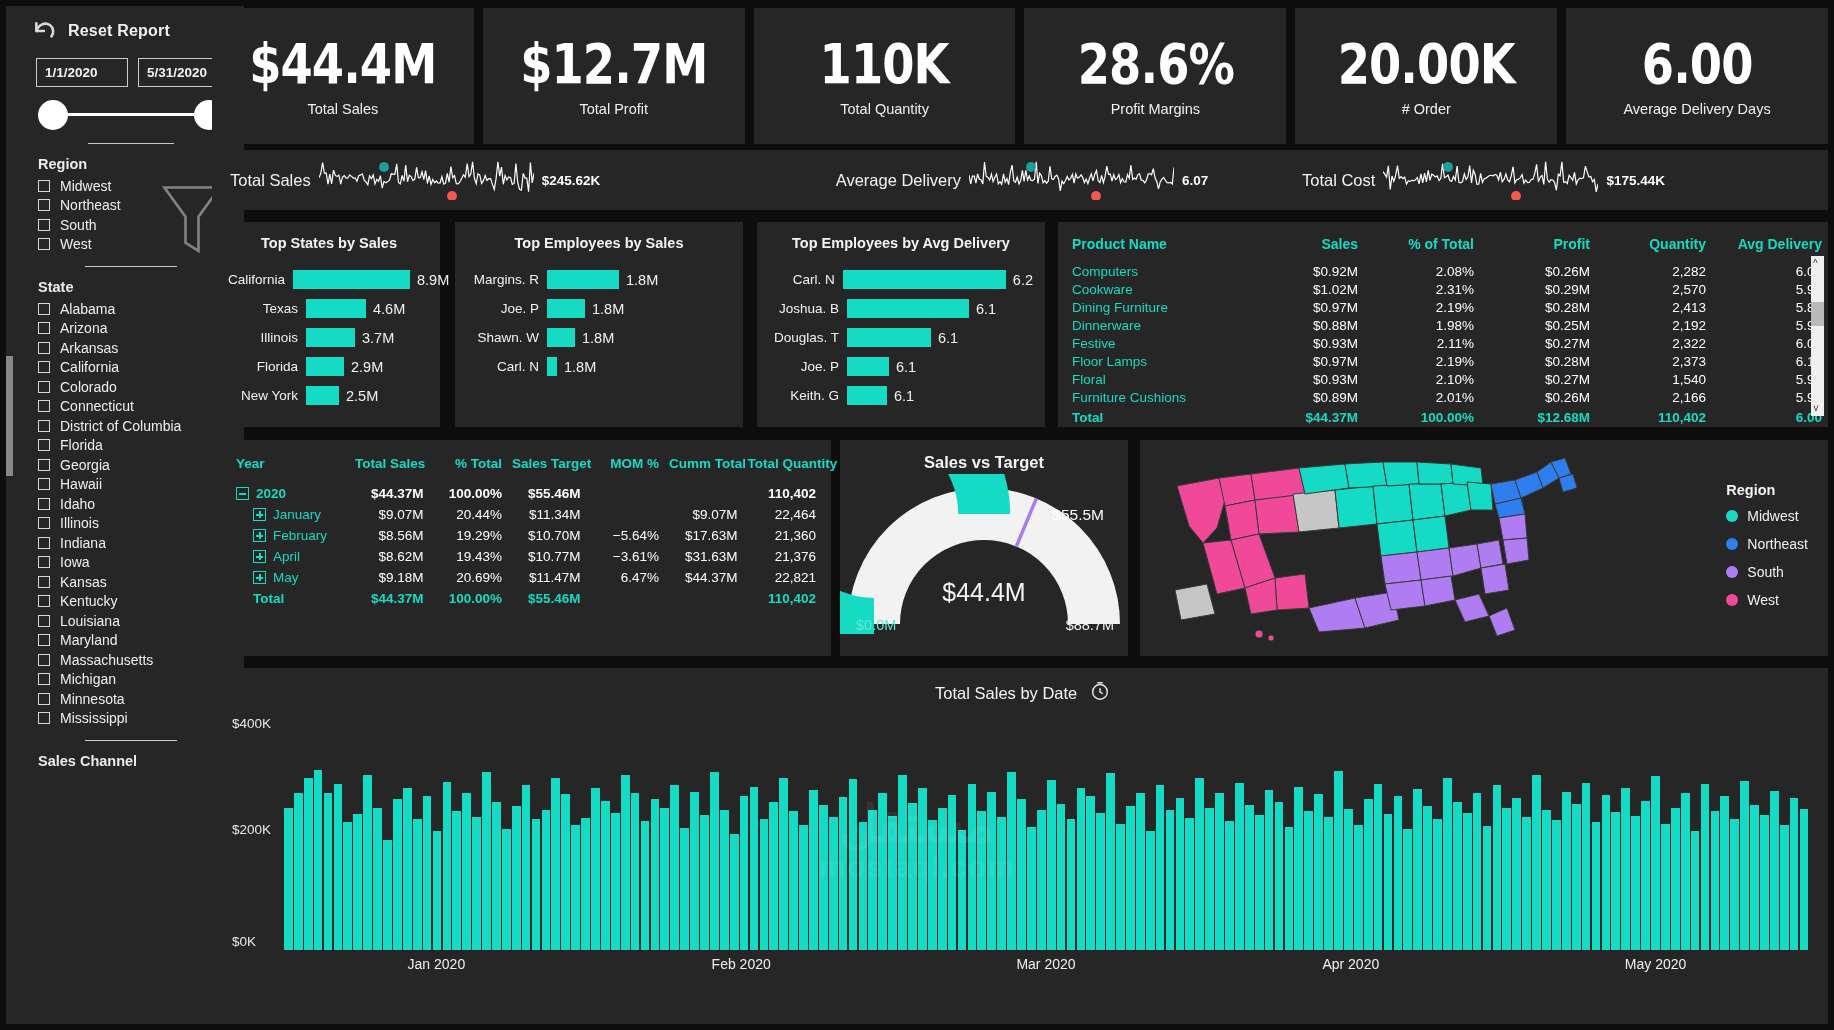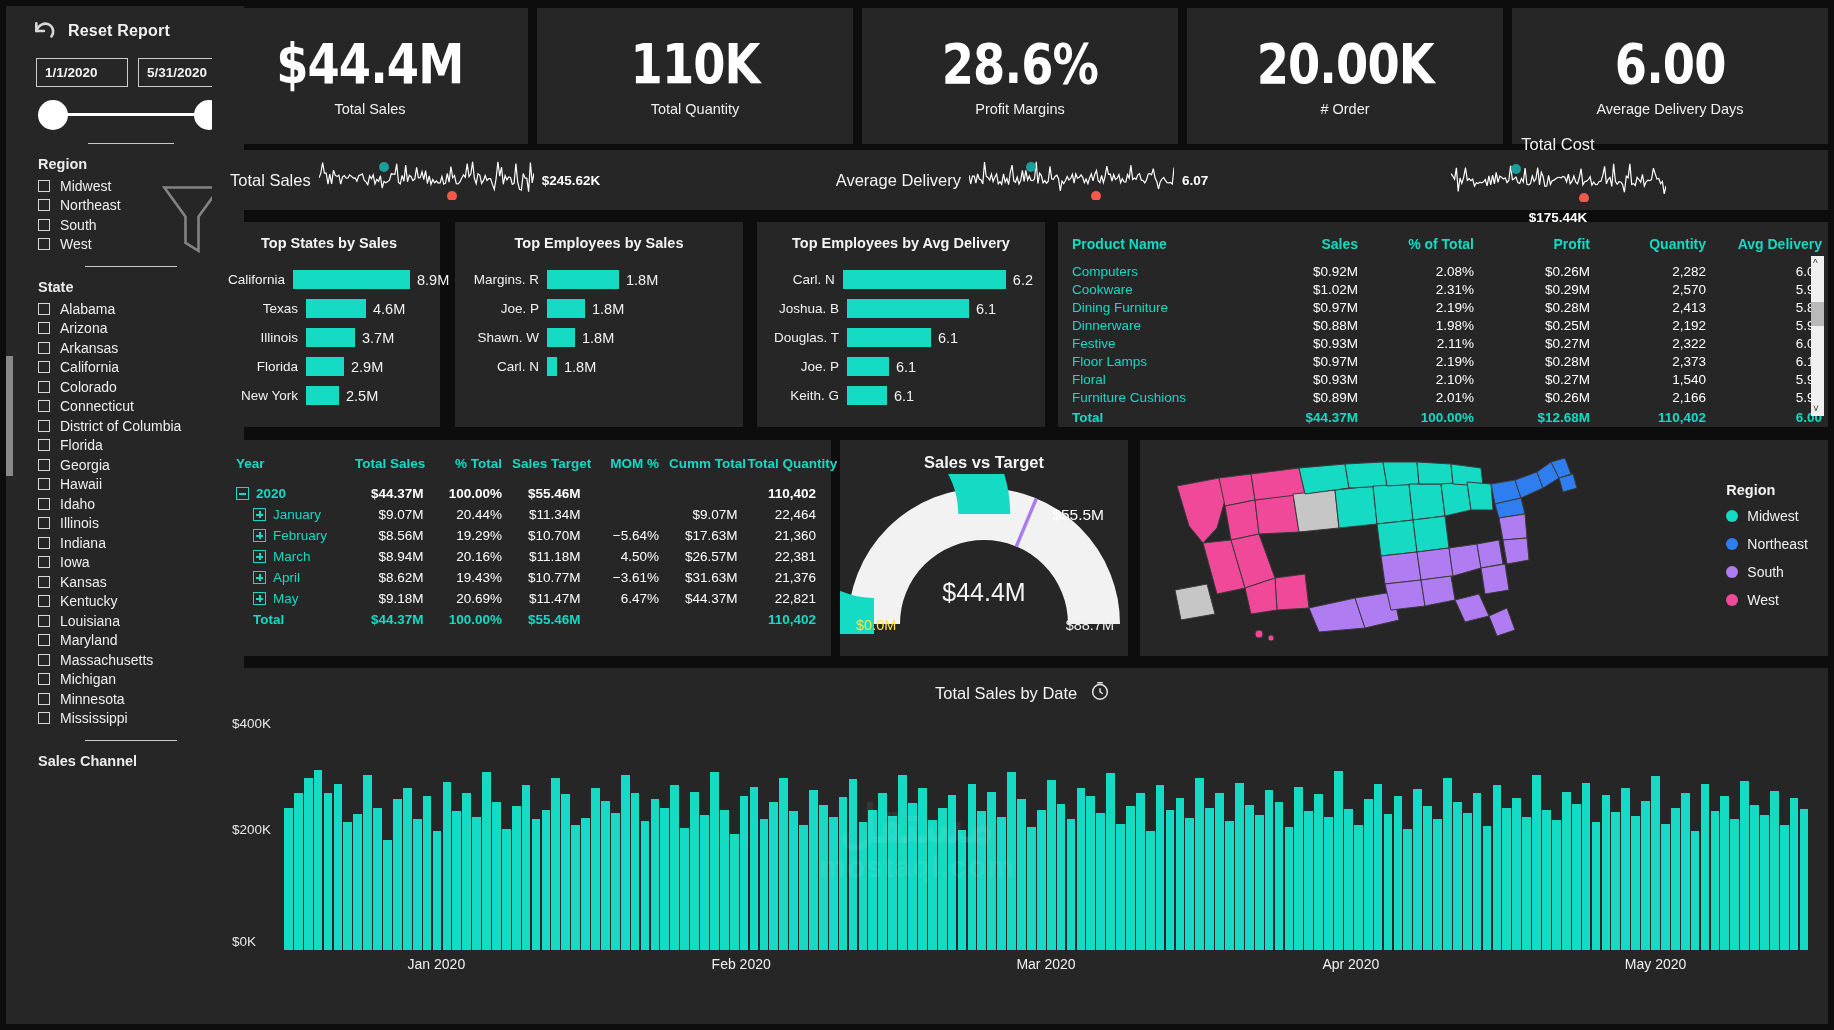--- a/index.html
+++ b/index.html
@@ -67,21 +67,21 @@
   .kpi-lbl { font-size: 14.5px; color: #f0f0f0; margin-top: 9px; font-weight: 500; }
 
   
   .spark-bar {
     position: absolute; left: 212px; top: 150px; width: 1616px; height: 60px;
     background: #262626; display: flex; align-items: center;
   }
   .spark-cell { flex: 1; display: flex; align-items: center; gap: 8px; padding: 0 12px; }
   .spark-cell.c1 { justify-content: flex-start; padding-left: 18px; }
   .spark-cell.c2 { justify-content: center; }
-  .spark-cell.c3 { justify-content: flex-start; padding-right: 14px; flex-direction: column; }
+  .spark-cell.c3 { justify-content: flex-start; padding-right: 14px; }
   .spark-title { font-size: 16.5px; color: #f2f2f2; white-space: nowrap; }
   .spark-svg { height: 40px; }
   .spark-val { font-size: 13.5px; font-weight: bold; color: #ffffff; white-space: nowrap; }
 
   
   .panel { position: absolute; background: #262626; }
   .panel-title { text-align: center; font-size: 14.5px; font-weight: bold; color: #f4f4f4; padding-top: 13px; }
 
   .barchart { padding: 14px 12px 6px 10px; }
   .bar-row { display: flex; align-items: center; height: 29px; }
@@ -133,21 +133,21 @@
   }
   .expander::before { content:""; position:absolute; left:2px; right:2px; top:5px; height:1.5px; background:#15dac4; }
   .expander.plus::after { content:""; position:absolute; top:2px; bottom:2px; left:5px; width:1.5px; background:#15dac4; }
   .indent { display: inline-block; width: 17px; }
 
   
   #gauge-panel { left: 840px; top: 440px; width: 288px; height: 216px; }
   .gauge-wrap { position: relative; width: 100%; height: 165px; margin-top: 2px; }
   .gauge-target { position: absolute; right: 24px; top: 32px; font-size: 15.5px; color: #ffffff; }
   .gauge-center { position: absolute; left: 0; right: 0; top: 104px; text-align: center; font-size: 25px; color: #f5f5f5; }
-  .gauge-min { position: absolute; left: 16px; bottom: 6px; font-size: 14.5px; color: #fde047; }
+  .gauge-min { position: absolute; left: 16px; bottom: 6px; font-size: 14.5px; color: #5eead4; }
   .gauge-max { position: absolute; right: 14px; bottom: 6px; font-size: 14.5px; color: #f0f0f0; }
 
   
   #map-panel { left: 1140px; top: 440px; width: 688px; height: 216px; }
   .map-legend { position: absolute; right: 20px; top: 42px; }
   .map-legend .lg-title { font-size: 14.5px; font-weight: bold; color: #f2f2f2; margin-bottom: 10px; }
   .lg-item { display: flex; align-items: center; gap: 9px; margin-bottom: 12px; }
   .lg-dot { width: 12px; height: 12px; border-radius: 50%; flex: none; }
   .lg-lbl { font-size: 14px; color: #f0f0f0; }
 
@@ -315,20 +315,24 @@
     <div class="scroll-thumb"></div>
 
     <div class="hr wide"></div>
     <div class="group-title">Sales Channel</div>
   </div>
 
   <div class="kpi-row" id="kpi-row">
       <div class="kpi">
         <div class="kpi-val">$44.4M</div>
         <div class="kpi-lbl">Total Sales</div>
+      </div>
+      <div class="kpi">
+        <div class="kpi-val">$12.7M</div>
+        <div class="kpi-lbl">Total Profit</div>
       </div>
       <div class="kpi">
         <div class="kpi-val">110K</div>
         <div class="kpi-lbl">Total Quantity</div>
       </div>
       <div class="kpi">
         <div class="kpi-val">28.6%</div>
         <div class="kpi-lbl">Profit Margins</div>
       </div>
       <div class="kpi">
@@ -614,29 +618,20 @@
             <td>22,464</td>
           </tr>
           <tr class="lvl1">
             <td class="yr"><span class="indent"></span><span class="expander plus"></span><span>February</span></td>
             <td>$8.56M</td>
             <td>19.29%</td>
             <td>$10.70M</td>
             <td>−5.64%</td>
             <td>$17.63M</td>
             <td>21,360</td>
-          </tr>
-          <tr class="lvl1">
-            <td class="yr"><span class="indent"></span><span class="expander plus"></span><span>March</span></td>
-            <td>$8.94M</td>
-            <td>20.16%</td>
-            <td>$11.18M</td>
-            <td>4.50%</td>
-            <td>$26.57M</td>
-            <td>22,381</td>
           </tr>
           <tr class="lvl1">
             <td class="yr"><span class="indent"></span><span class="expander plus"></span><span>April</span></td>
             <td>$8.62M</td>
             <td>19.43%</td>
             <td>$10.77M</td>
             <td>−3.61%</td>
             <td>$31.63M</td>
             <td>21,376</td>
           </tr>

